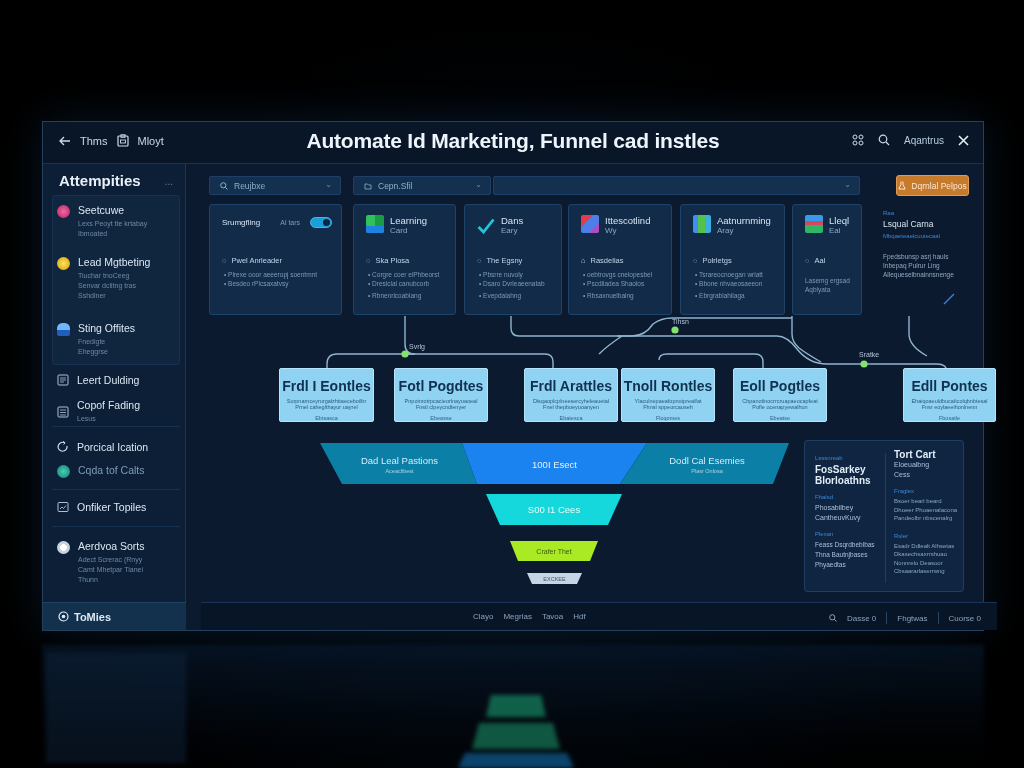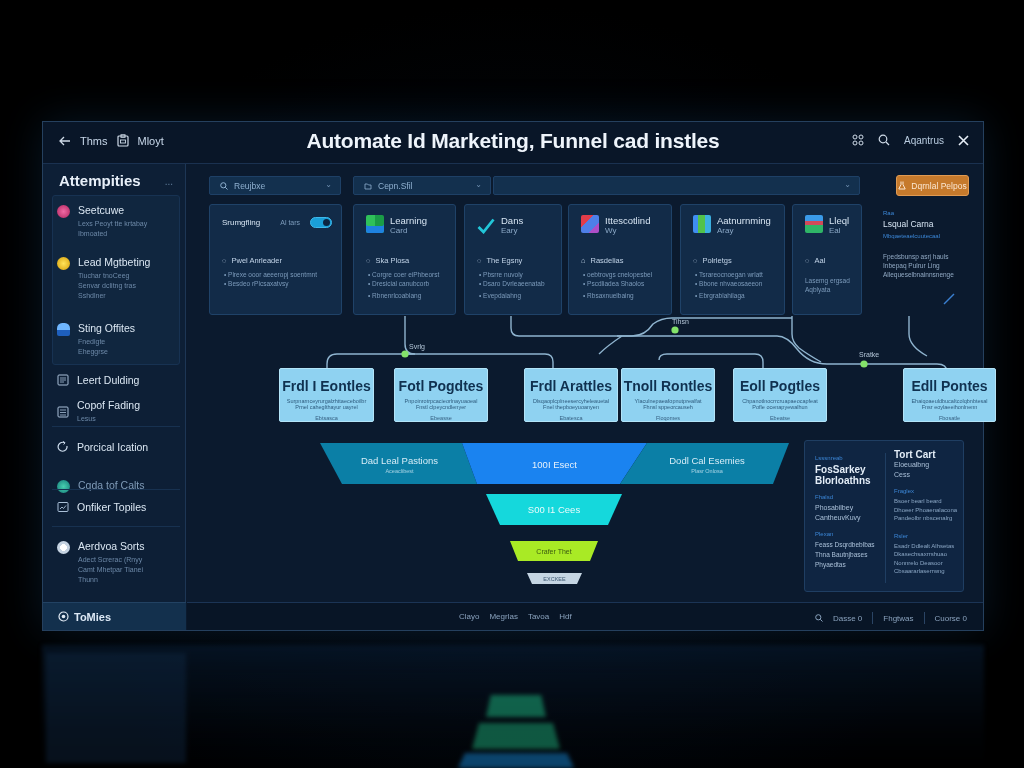--- a/index.html
+++ b/index.html
@@ -54,21 +54,21 @@
   .funnel-seg .s { font-size: 5.5px; opacity: 0.75; margin-top: 2px; }
 
   .details { position: absolute; left: 617px; top: 276px; width: 160px; height: 152px; background: #0f2542; border: 1px solid #1f3e62; border-radius: 3px; }
   .details .col { position: absolute; top: 10px; }
   .details .cap { font-size: 6px; color: #3b86d6; margin-bottom: 3px; }
   .details .big { font-size: 10px; font-weight: bold; color: #e3edf7; line-height: 11px; }
   .details .txt { font-size: 7px; color: #aac0d8; line-height: 10px; }
   .details .sm { font-size: 6px; color: #8aa6c4; line-height: 8.5px; }
   .details .vr { position: absolute; left: 80px; top: 12px; width: 1px; height: 130px; background: #1f3e62; }
 
-  .statusbar { position: absolute; left: 144px; top: 480px; width: 796px; height: 28px; background: #081526; border-top: 1px solid #1b3455; font-size: 8px; color: #8aa2bd; text-align: right; }
+  .statusbar { position: absolute; left: 158px; top: 480px; width: 796px; height: 28px; background: #081526; border-top: 1px solid #1b3455; font-size: 8px; color: #8aa2bd; text-align: right; }
   .sb-links { position: absolute; left: 272px; top: 9px; display: flex; gap: 10px; }
   .sb-right { position: absolute; right: 16px; top: 9px; display: flex; gap: 10px; align-items: center; }
   .sb-sep { width: 1px; height: 12px; background: #2a4464; }
 
   .reflection { position: absolute; left: 42px; top: 645px; width: 942px; height: 123px; background: linear-gradient(180deg, rgba(9,30,54,0.55) 0%, rgba(4,14,28,0.2) 70%, rgba(0,0,0,0) 100%); filter: blur(2px); }
   .refl-side { position: absolute; left: 4px; top: 8px; width: 140px; height: 110px; background: rgba(20,50,80,0.35); }
   .refl-seg { position: absolute; }
 </style>
 </head>
 <body>
@@ -181,21 +181,21 @@
       <div class="sb-divider" style="top:262px;"></div>
       <div class="sb-item" style="top:277px;">
         <span class="icon">
             <svg width="12" height="12" viewBox="0 0 12 12">
               <path d="M10 5A4.5 4.5 0 1 1 7 1.5" stroke="#d0dff0" stroke-width="1.2" fill="none"></path>
               <path d="M6 0.5l2 1.2-1.3 1.8" stroke="#d0dff0" fill="none"></path>
             </svg>
           </span>
         <div class="lbl">Porcical Ication</div>
       </div>
-      <div class="sb-item" style="top:315px;">
+      <div class="sb-item" style="top:300px;">
         <span class="ico" style="background:radial-gradient(circle,#48d0b0,#147a78);"></span>
         <div class="lbl" style="color:#7f9bb8;">Cqda tof Calts</div>
       </div>
       <div class="sb-divider" style="top:325px;"></div>
       <div class="sb-item" style="top:337px;">
         <span class="icon">
             <svg width="12" height="12" viewBox="0 0 12 12">
               <rect x="1" y="1.5" width="10" height="9" rx="1" stroke="#aac0d8" fill="none"></rect>
               <path d="M3 8l2-2 1.5 1.5L9 4.5" stroke="#aac0d8" stroke-width="0.9" fill="none"></path>
             </svg>

